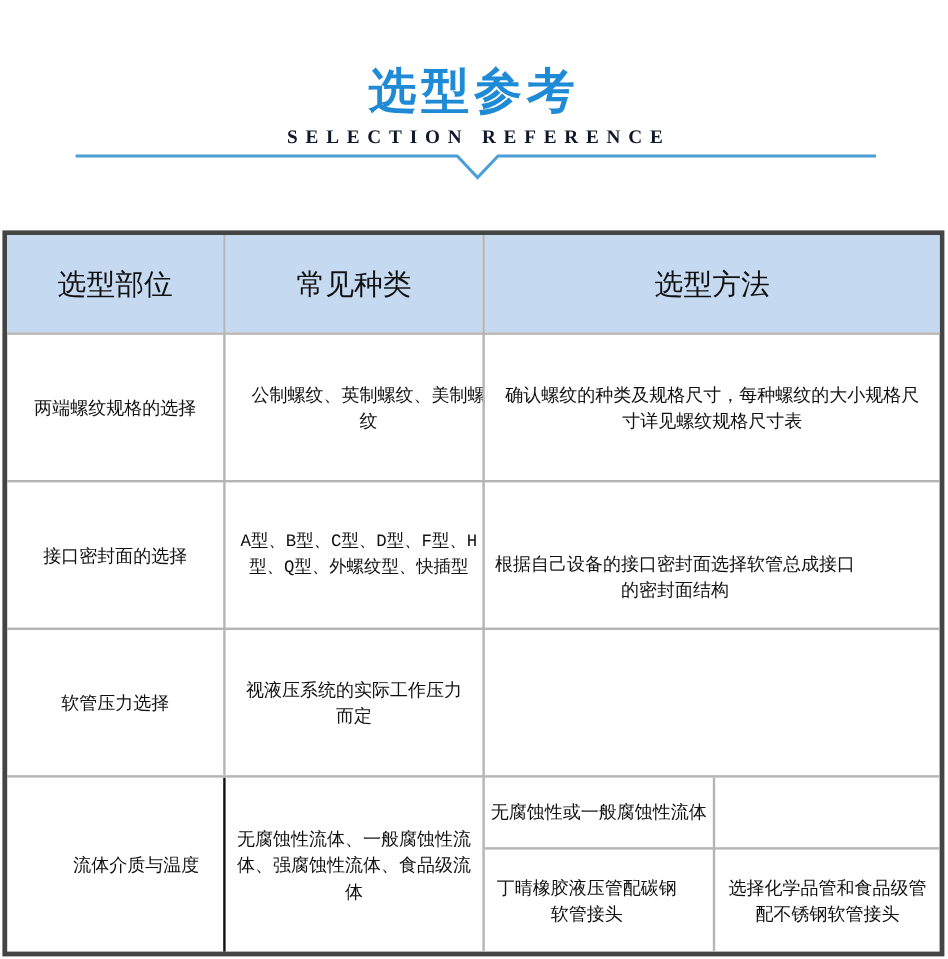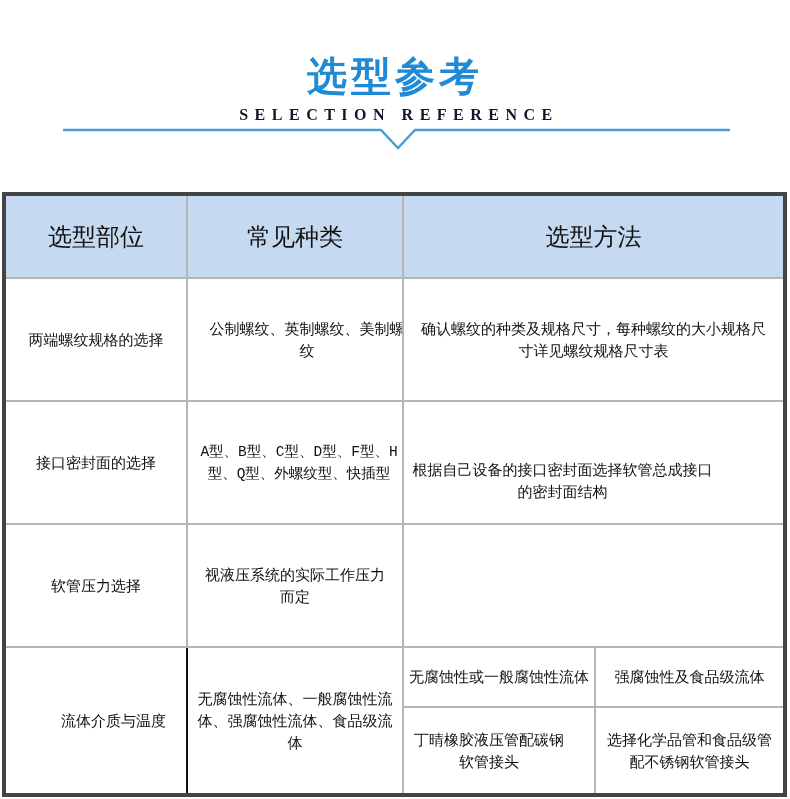--- a/index.html
+++ b/index.html
@@ -76,23 +76,20 @@
 
   <div class="cell" style="left:0; top:452px; width:180px; height:145px;padding-left:39px;">
     <span>流体介质与温度</span>
   </div>
   <div class="cell" style="left:182px; top:452px; width:214px; height:145px;">
     <span>无腐蚀性流体、一般腐蚀性流体、强腐蚀性流体、食品级流体</span>
   </div>
   <div class="cell" style="left:398px; top:452px; width:190px; height:58px;">
     <span>无腐蚀性或一般腐蚀性流体</span>
   </div>
-  <div class="cell" style="left:590px; top:452px; width:187px; height:58px;">
-    <span>强腐蚀性及食品级流体</span>
-  </div>
   <div class="cell" style="left:398px; top:512px; width:170px; height:85px;">
     <span>丁晴橡胶液压管配碳钢软管接头</span>
   </div>
   <div class="cell" style="left:590px; top:512px; width:187px; height:85px;">
     <span>选择化学品管和食品级管配不锈钢软管接头</span>
   </div>
 
   <div class="vline" style="left:180px; top:0; height:450px;"></div>
   <div class="vline dark" style="left:180px; top:452px; height:145px;"></div>
   <div class="vline" style="left:396px; top:0; height:597px;"></div>

